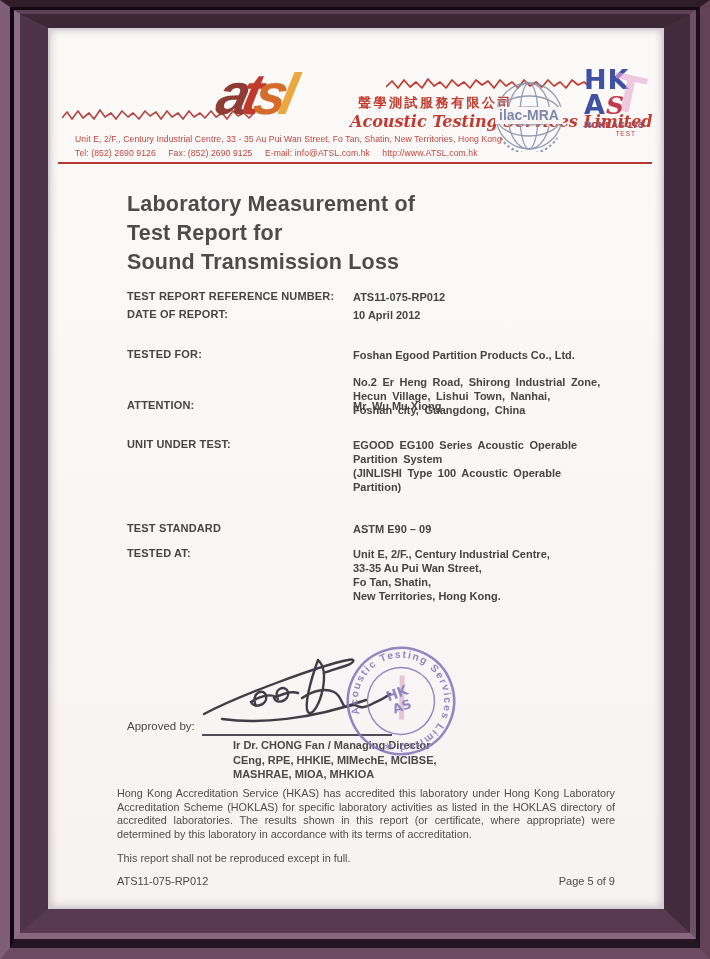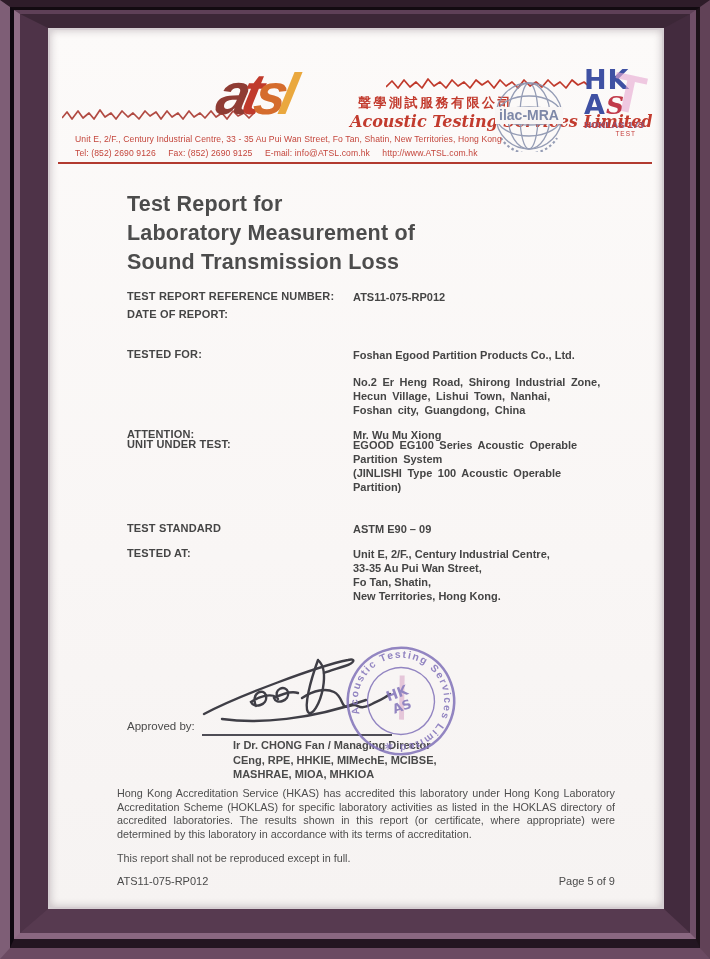--- a/index.html
+++ b/index.html
@@ -116,43 +116,44 @@
         <div><span class="ha">A</span><span class="hs">S</span></div>
         <div class="scheme">HOKLAS 173</div>
         <div class="test">TEST</div>
       </div>
 
       <div class="abs addr" style="top:104px">Unit E, 2/F., Century Industrial Centre, 33 - 35 Au Pui Wan Street, Fo Tan, Shatin, New Territories, Hong Kong</div>
       <div class="abs addr" style="top:118px">Tel: (852) 2690 9126     Fax: (852) 2690 9125     E-mail: info@ATSL.com.hk     http://www.ATSL.com.hk</div>
       <div class="abs rule"></div>
 
       <div class="abs title">
+        <div>Laboratory Measurement of</div>
         <div>Test Report for</div>
-        <div>Laboratory Measurement of</div>
         <div>Sound Transmission Loss</div>
       </div>
 
       <div class="abs row" style="top:260px">
         <div class="lbl">TEST REPORT REFERENCE NUMBER:</div>
         <div class="val">ATS11-075-RP012</div>
       </div>
       <div class="abs row" style="top:278px">
         <div class="lbl">DATE OF REPORT:</div>
+        <div class="val">10 April 2012</div>
       </div>
       <div class="abs row" style="top:318px">
         <div class="lbl">TESTED FOR:</div>
         <div class="val">Foshan Egood Partition Products Co., Ltd.</div>
       </div>
       <div class="abs row wide-words" style="top:345px">
         <div class="lbl"></div>
         <div class="val">No.2 Er Heng Road, Shirong Industrial Zone,
 Hecun Village, Lishui Town, Nanhai,
 Foshan city, Guangdong, China</div>
       </div>
-      <div class="abs row" style="top:398px">
+      <div class="abs row" style="top:369px">
         <div class="lbl">ATTENTION:</div>
         <div class="val">Mr. Wu Mu Xiong</div>
       </div>
       <div class="abs row wide-words" style="top:408px">
         <div class="lbl">UNIT UNDER TEST:</div>
         <div class="val">EGOOD EG100 Series Acoustic Operable
 Partition System
 (JINLISHI Type 100 Acoustic Operable
 Partition)</div>
       </div>

